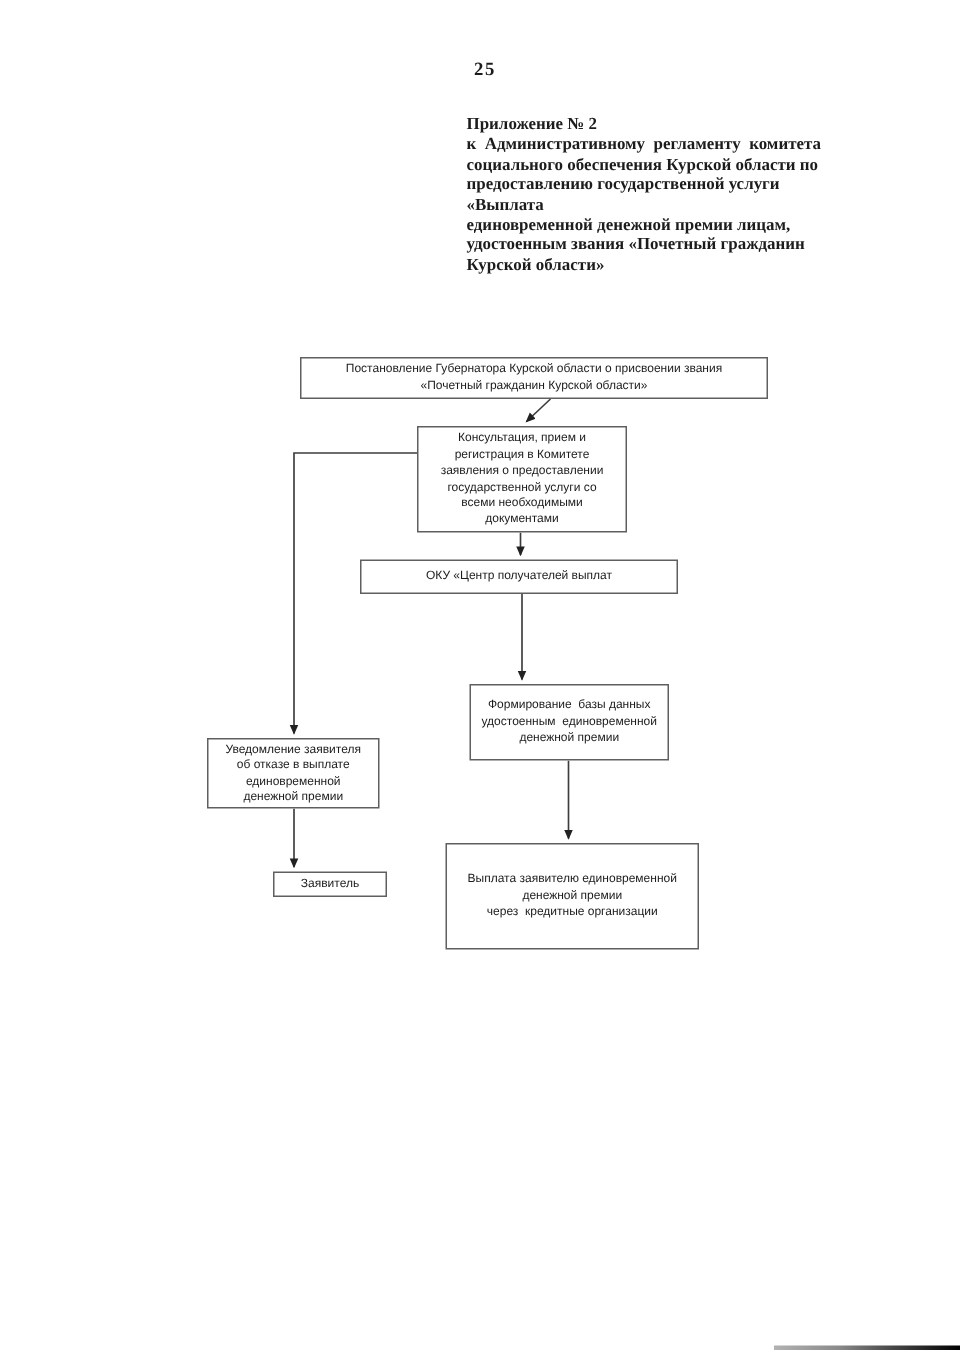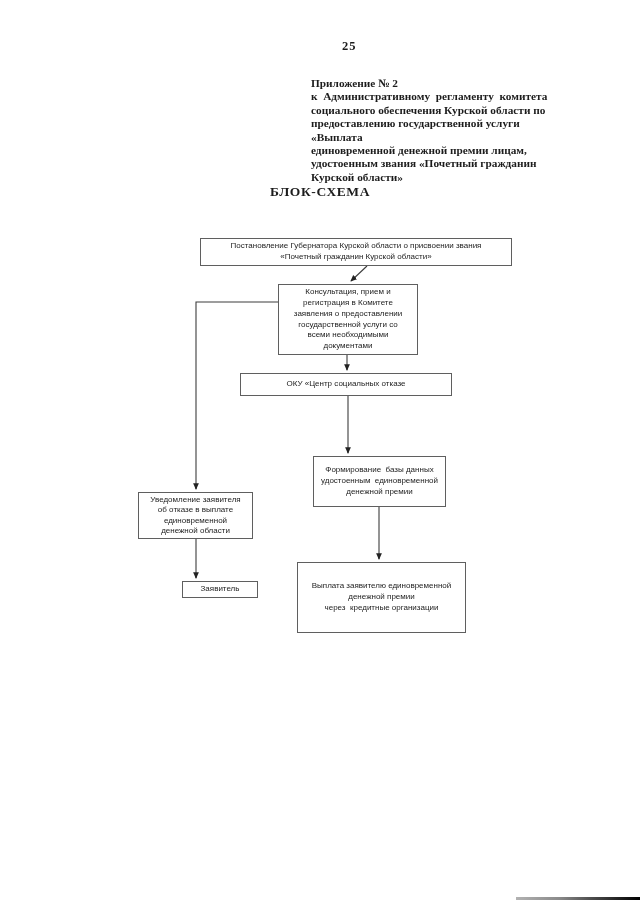--- a/index.html
+++ b/index.html
@@ -10,21 +10,21 @@
   }
   html,body{margin:0;padding:0;}
   body{
     width:640px;height:905px;background:var(--paper);
     font-family:"Liberation Serif", serif;color:var(--ink);
     position:relative;overflow:hidden;
   }
   .page{position:absolute;inset:0;}
   .pageno{
     position:absolute;left:316px;top:39px;
-    font-size:12.5px;font-weight:600;letter-spacing:1px;margin-left:26px;
+    font-size:12.5px;font-weight:600;letter-spacing:1px;
   }
   .appendix{
     position:absolute;left:311px;top:77px;width:250px;
     font-size:11.3px;line-height:13.4px;font-weight:600;
     white-space:pre-wrap;
   }
   .title{
     position:absolute;left:0;top:184px;width:640px;
     text-align:center;font-size:13.5px;font-weight:700;letter-spacing:0.6px;
   }
@@ -66,21 +66,20 @@
   <div class="pageno">25</div>
 
   <div class="appendix">Приложение № 2
 к  Административному  регламенту  комитета
 социального обеспечения Курской области по
 предоставлению государственной услуги «Выплата
 единовременной денежной премии лицам,
 удостоенным звания «Почетный гражданин
 Курской области»</div>
 
-  <div class="title">БЛОК-СХЕМА</div>
 
 
   <svg class="connectors" width="640" height="905" viewBox="0 0 640 905">
     <defs>
       <marker id="arrow" markerWidth="7" markerHeight="7" refX="5.2" refY="3" orient="auto">
         <polygon points="0 0.4, 6 3, 0 5.6" fill="#222"></polygon>
       </marker>
     </defs>
     <line x1="367" y1="266" x2="351" y2="281" marker-end="url(#arrow)"></line>
     <line x1="347" y1="355" x2="347" y2="370" marker-end="url(#arrow)"></line>
@@ -93,30 +92,30 @@
   <div class="node n-resolution">Постановление Губернатора Курской области о присвоении звания
 «Почетный гражданин Курской области»</div>
 
   <div class="node n-consultation">Консультация, прием и
 регистрация в Комитете
 заявления о предоставлении
 государственной услуги со
 всеми необходимыми
 документами</div>
 
-  <div class="node n-oku">ОКУ «Центр социальных отказе</div>
+  <div class="node n-oku">ОКУ «Центр получателей выплат</div>
 
   <div class="node n-database">Формирование  базы данных
 удостоенным  единовременной
 денежной премии</div>
 
   <div class="node n-notice">Уведомление заявителя
 об отказе в выплате
 единовременной
-денежной области</div>
+денежной премии</div>
 
   <div class="node n-applicant">Заявитель</div>
 
   <div class="node n-payment">Выплата заявителю единовременной
 денежной премии
 через  кредитные организации</div>
 
   <div class="artifact"></div>
 
 </div>

